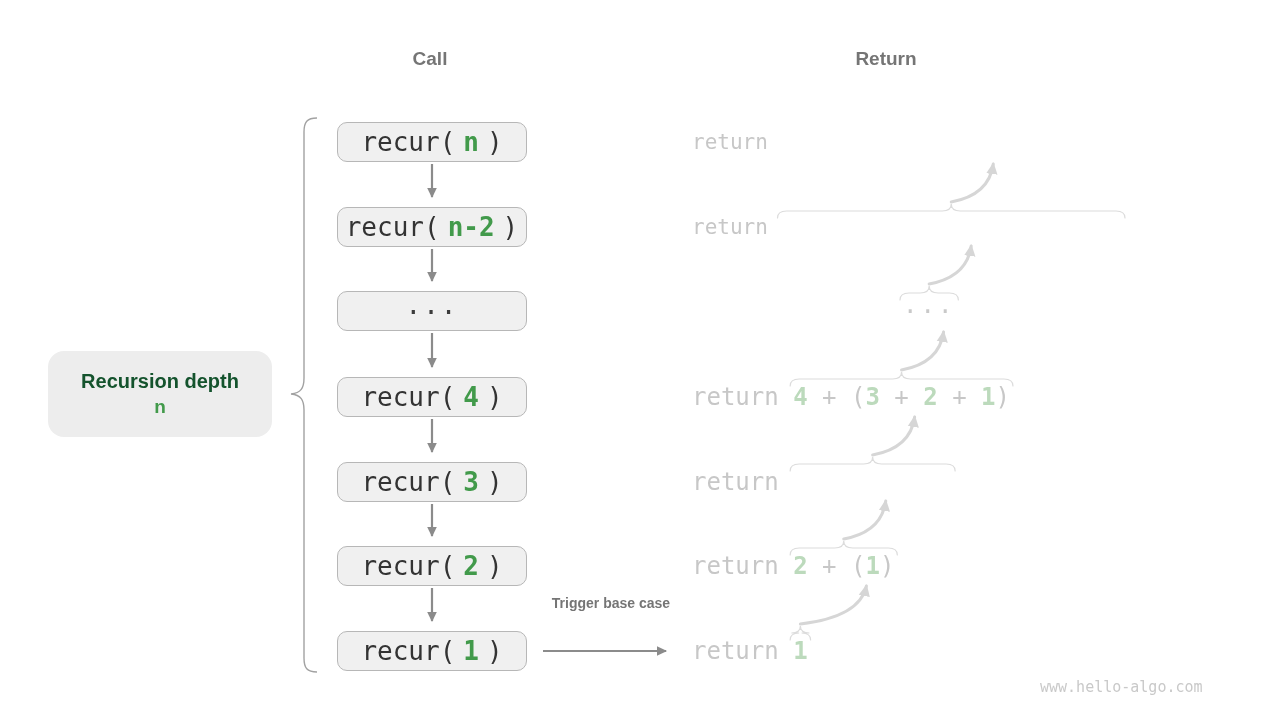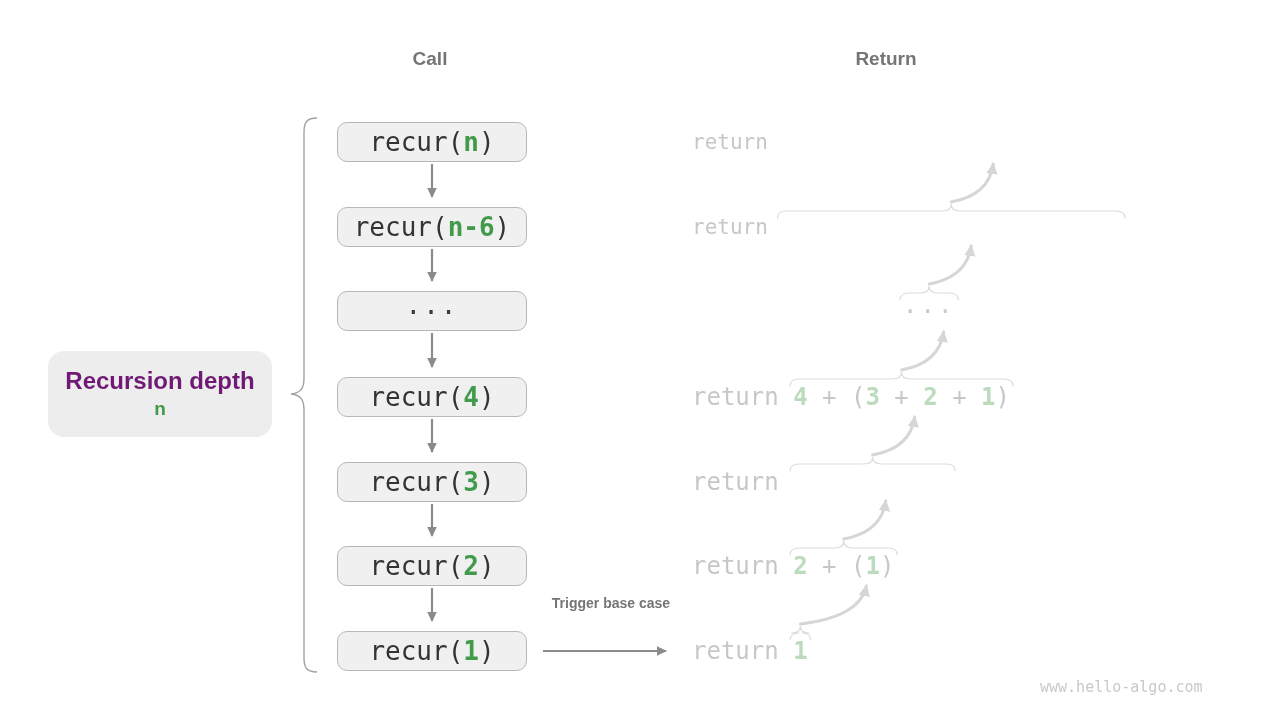--- a/index.html
+++ b/index.html
@@ -11,28 +11,28 @@
     position:absolute;top:48px;width:200px;text-align:center;
     font-size:19px;font-weight:bold;color:var(--gray_heading);
   }
   #h-call{left:330px;}
   #h-return{left:786px;}
   .depth-label{
     position:absolute;left:48px;top:351px;width:224px;height:86px;
     background:var(--label_bg);border-radius:16px;
     display:flex;flex-direction:column;align-items:center;justify-content:center;
   }
-  .depth-title{font-size:24px;font-weight:bold;color:#701a75;line-height:1.3;}
+  .depth-title{font-size:20px;font-weight:bold;color:#14532d;line-height:1.3;}
   .depth-value{font-size:19px;font-weight:bold;color:var(--green);line-height:1.4;}
   .call-box{
     position:absolute;left:337px;width:190px;height:40px;box-sizing:border-box;
     background:var(--box_bg);border:1.5px solid var(--box_border);border-radius:10px;
     display:flex;align-items:center;justify-content:center;white-space:pre;
     font-family:"DejaVu Sans Mono","Liberation Mono",monospace;
-    font-size:26px;color:var(--code_text);
+    font-size:26px;color:var(--code_text);gap:8px;
   }
   .call-box .arg{color:var(--green);font-weight:bold;}
   .call-box .dots{position:relative;top:-6px;letter-spacing:2px;color:#3c3c3c;}
   .return-row{
     position:absolute;left:692px;height:40px;display:flex;align-items:center;
     white-space:pre;font-family:"DejaVu Sans Mono","Liberation Mono",monospace;
   }
   .size-small{font-size:21px;}
   .size-large{font-size:24px;}
   .size-dots{font-size:24px;left:903px;}
@@ -63,21 +63,21 @@
   <div class="col-header" id="h-call">Call</div>
   <div class="col-header" id="h-return">Return</div>
 
   <div class="depth-label">
     <div class="depth-title">Recursion depth</div>
     <div class="depth-value">n</div>
   </div>
 
   <div id="call-column">
       <div class="call-box" style="top: 122px;"><span class="code">recur(</span><span class="arg">n</span><span class="code">)</span></div>
-      <div class="call-box" style="top: 207px;"><span class="code">recur(</span><span class="arg">n-6</span><span class="code">)</span></div>
+      <div class="call-box" style="top: 207px;"><span class="code">recur(</span><span class="arg">n-2</span><span class="code">)</span></div>
       <div class="call-box" style="top: 291px;"><span class="dots">...</span></div>
       <div class="call-box" style="top: 377px;"><span class="code">recur(</span><span class="arg">4</span><span class="code">)</span></div>
       <div class="call-box" style="top: 462px;"><span class="code">recur(</span><span class="arg">3</span><span class="code">)</span></div>
       <div class="call-box" style="top: 546px;"><span class="code">recur(</span><span class="arg">2</span><span class="code">)</span></div>
       <div class="call-box" style="top: 631px;"><span class="code">recur(</span><span class="arg">1</span><span class="code">)</span></div>
     </div>
   <div id="return-column">
       <div class="return-row size-small" style="top: 122px;"><span class="kw">return </span></div>
       <div class="return-row size-small" style="top: 207px;"><span class="kw">return </span></div>
       <div class="return-row size-dots" style="top: 291px;"><span><span class="dots">...</span></span></div>

